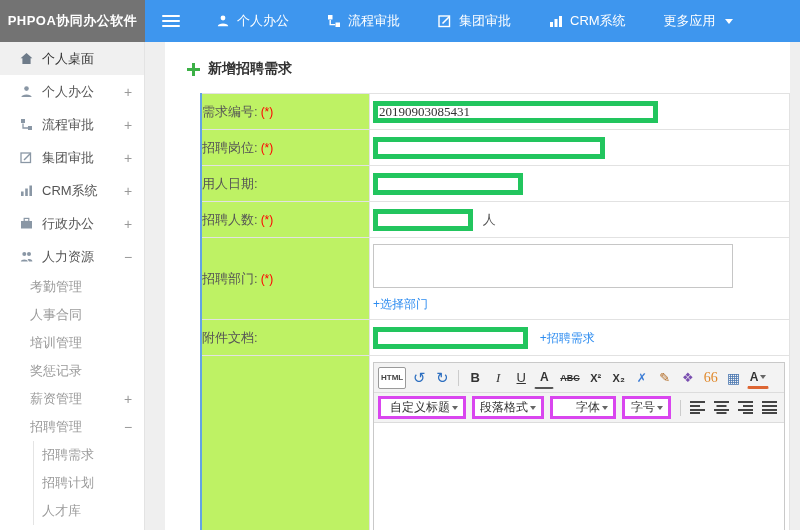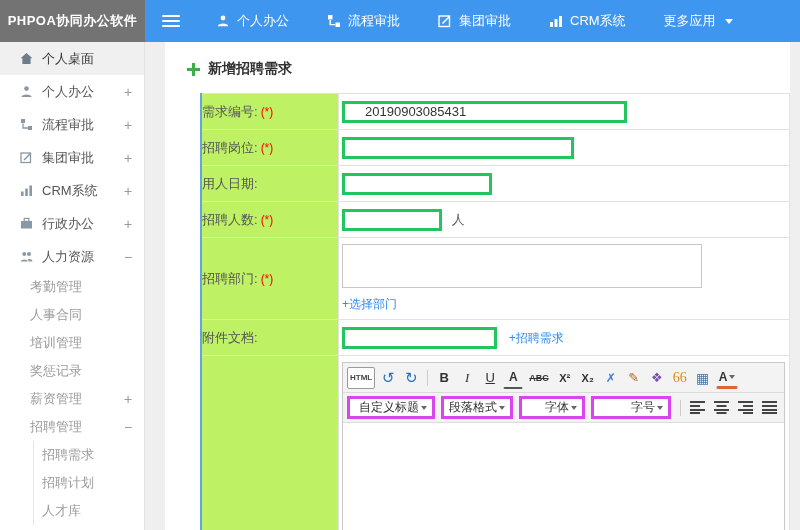--- a/index.html
+++ b/index.html
@@ -37,22 +37,22 @@
   .plus-cross::before { content:""; position:absolute; left:5px; top:0; width:3px; height:13px; background:#3cb046; }
   .plus-cross::after  { content:""; position:absolute; left:0; top:5px; width:13px; height:3px; background:#3cb046; }
 
   
   table.form { border-collapse:collapse; margin-left:35px; width:calc(100% - 35px); border-left:2px solid #63a4e3; }
   td { border:1px solid #e2e2e2; font-size:13px; vertical-align:middle; }
   td.lbl { width:223px; background:#bef264; color:#555; }
   td.fld { background:#fff; padding:6px 4px 6px 3px; }
   tr.h35 td { height:36px; }
   .req { color:#f00; margin-left:3px; font-size:12px; }
-  input.txt { height:22px; border:3px solid #22c55e; padding:0 20px; font-size:13px; color:#333;
-              font-family:Liberation Sans, sans-serif; background:#fff; }
+  input.txt { height:22px; border:5px solid #22c55e; padding:0 1px; font-size:13px; color:#333;
+              font-family:Liberation Serif, serif; background:#fff; }
   .w285{width:285px} .w232{width:232px} .w150{width:150px} .w100{width:100px} .w155{width:155px}
   textarea.ta { width:360px; height:44px; border:1px solid #c6c6c6; resize:none; background:#fff; }
   .suffix { margin-left:6px; color:#555; }
   a.link { color:#2d8cf0; text-decoration:none; font-size:12px; }
   .link-row { margin-top:5px; }
   .inline-link { margin-left:8px; }
 
   
   .editor { border:1px solid #c9c9c9; width:100%; }
   .tb { display:flex; align-items:center; gap:3px; padding:2px 4px; background:#f3f3f3; border-bottom:1px solid #dcdcdc; height:30px; }
@@ -69,21 +69,21 @@
   .g-small { font-size:11px; font-weight:bold; }
   .g-eraser { color:#3a7bd5; font-size:12px; }
   .g-pencil { color:#b06820; }
   .g-brush { color:#7a4fb0; }
   .g-quote { color:#e0882a; font-weight:normal; font-family:"Liberation Serif",serif; font-size:14px; }
   .g-table { color:#4a77b0; font-size:14px; }
   .g-color { font-weight:bold; border-bottom:3px solid #d63; font-size:12px; }
   .mini-caret { width:0;height:0;border-left:3px solid transparent;border-right:3px solid transparent;border-top:4px solid #666; margin-left:2px; }
   .dd { display:flex; align-items:center; justify-content:flex-end; height:23px; border:3px solid #d946ef;
         background:#fff; padding:0 5px; font-size:12px; color:#333; cursor:pointer; margin-right:3px; }
-  .dd1{width:88px} .dd2{width:72px} .dd3{width:66px} .dd4{width:80px}
+  .dd1{width:88px} .dd2{width:72px} .dd3{width:66px} .dd4{width:49px}
   .align-btn svg { display:block; }
   .editor-body { background:#fff; height:300px; }
 </style>
 </head>
 <body>
 
 <div class="app">
 
   <div class="topbar">
     <div class="logo">PHPOA协同办公软件</div>

